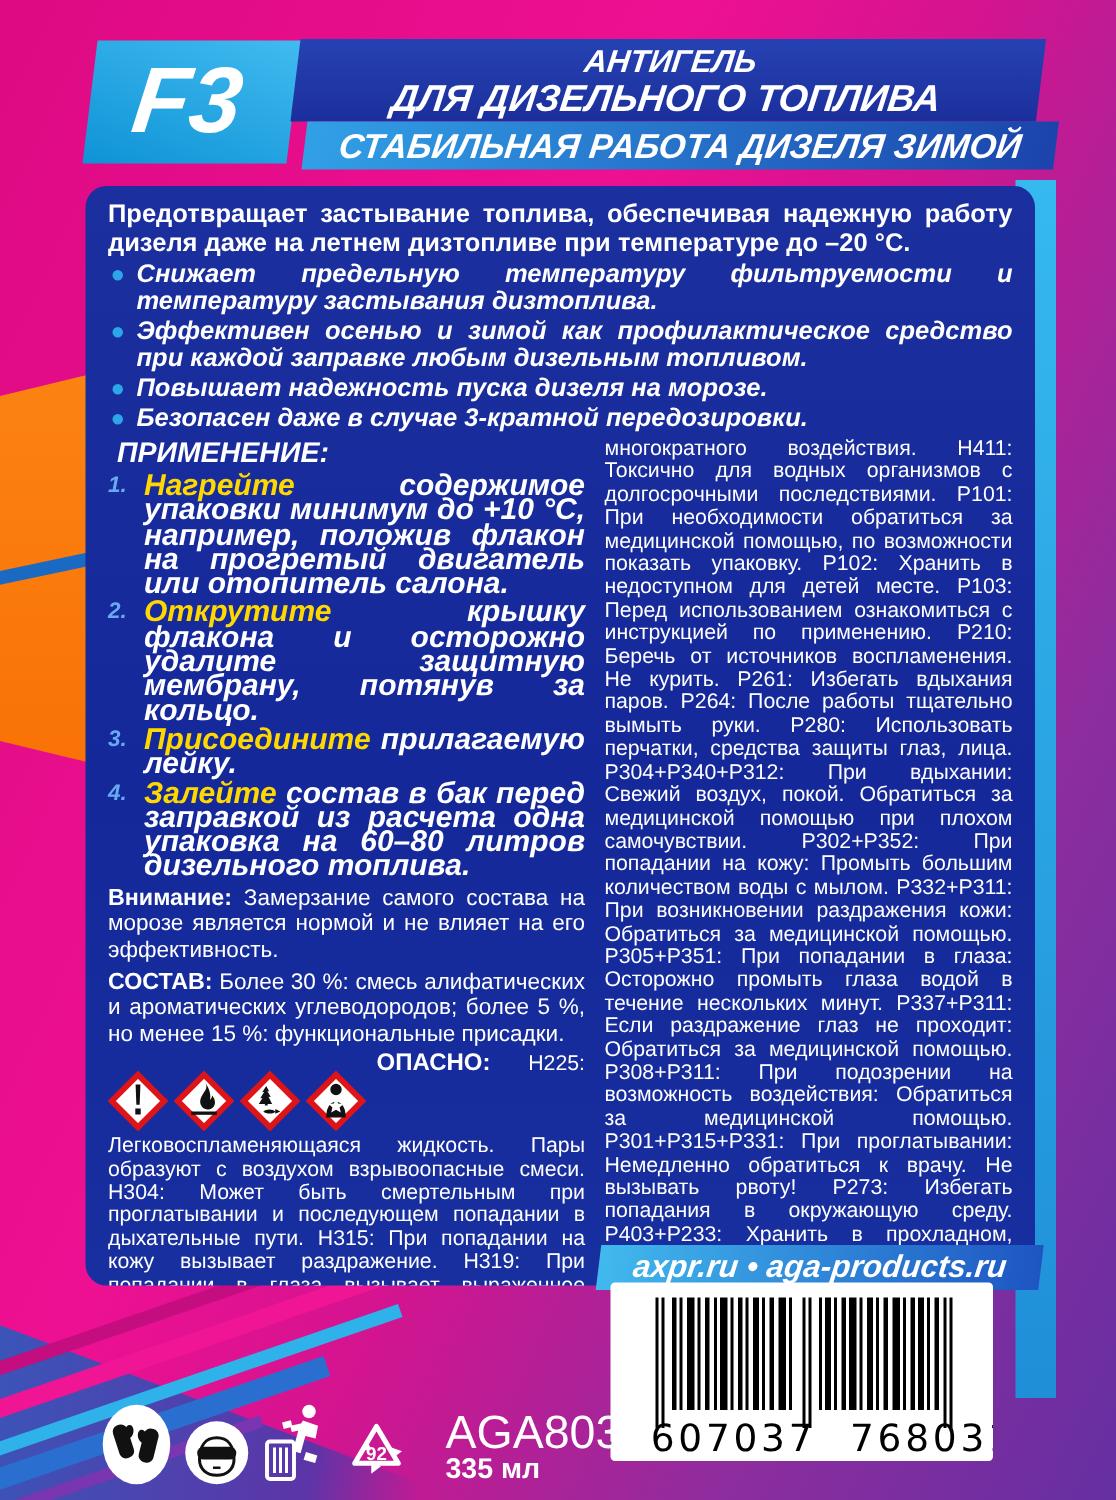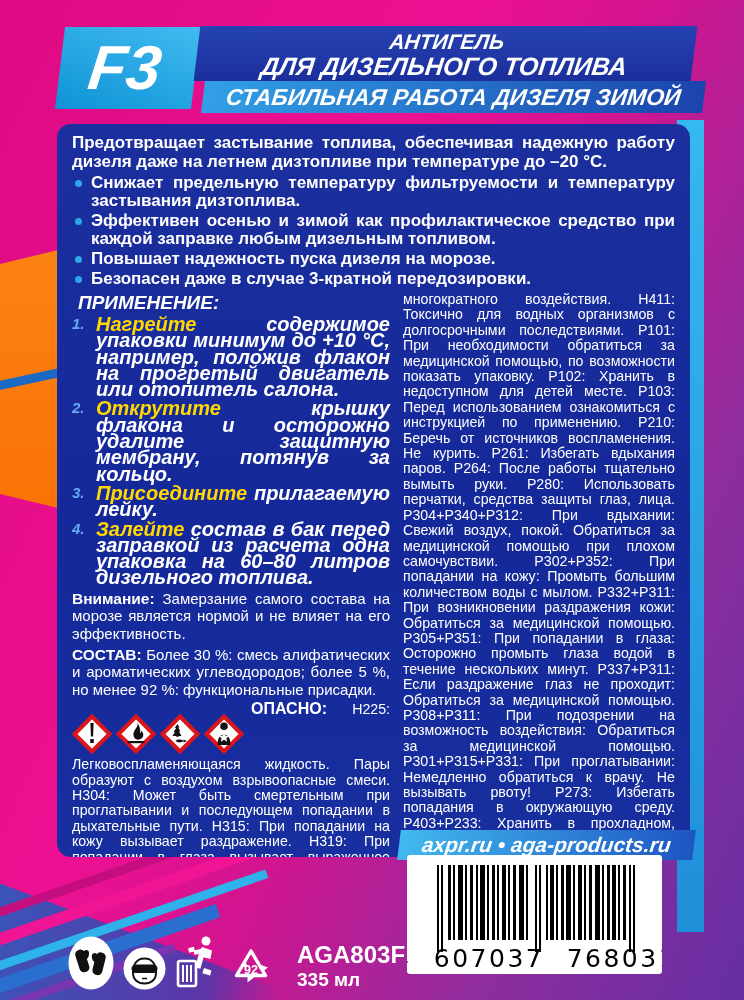--- a/index.html
+++ b/index.html
@@ -29,21 +29,21 @@
   .title-plate .l1{font-size:21px;line-height:23px;}
   .title-plate .l2{font-size:25px;line-height:26px;}
   .subtitle-strip{left:203px;top:81px;width:501px;height:32px;transform:skewX(-7deg);
                   background:linear-gradient(90deg,#31a0e6 0%,#1b44ac 100%);color:#fff;text-align:center;
                   font-style:italic;font-weight:800;font-size:23px;line-height:32px;}
   
   .panel{left:57px;top:124px;width:633px;height:733px;border-radius:14px;box-sizing:border-box;
          background:linear-gradient(180deg,#1b2f9e 0%,#14289a 55%,#182f9f 100%);
          color:#fff;padding:10px 15px 6px 15px;overflow:hidden;}
   .intro{margin:0;font-size:17px;line-height:18.5px;font-weight:bold;text-align:justify;}
-  ul.bullets{margin:3px 0 4px 0;padding:0;list-style:none;}
+  ul.bullets{margin:3px 0 4px 0;padding:0;list-style:none;font-style:italic;}
   ul.bullets li{position:relative;padding-left:19px;font-size:17px;line-height:18px;font-weight:bold;margin:2px 0;text-align:justify;}
   ul.bullets li .dot{position:absolute;left:3px;top:5.5px;width:7px;height:7px;border-radius:50%;background:#2ba6e8;}
   .columns{display:flex;gap:13px;margin-top:3px;}
   .col-left{flex:0 0 318px;}
   .col-right{flex:1;min-width:0;}
   .app-heading{margin:0 0 2px 6px;font-size:19px;font-weight:800;font-style:italic;}
   .step{display:flex;margin:0 0 3px 0;}
   .step .num{flex:0 0 24px;color:#66aaf2;font-weight:800;font-style:italic;font-size:15px;line-height:16.3px;}
   .step .body{flex:1;font-weight:800;font-style:italic;font-size:20px;line-height:16.3px;text-align:justify;margin:0;}
   .step .lead{color:#ffd800;}
@@ -57,21 +57,21 @@
   .axpr-strip{left:399px;top:830px;width:295px;height:30px;transform:skewX(-7deg);
               background:linear-gradient(90deg,#41b9ee 0%,#1e55c2 100%);color:#fff;text-align:center;
               font-style:italic;font-weight:800;font-size:21px;line-height:30px;}
   .tu-box{left:62px;top:852px;width:345px;height:74px;box-sizing:border-box;border-radius:0 0 10px 10px;
           background:linear-gradient(110deg,#2e6ace 0%,#1c3ea8 80%);color:#fff;padding:8px 14px;}
   .tu-box .tu{font-size:18.5px;font-weight:800;line-height:22px;}
   .tu-box .note{font-size:17px;line-height:21px;}
   .barcode-box{left:407px;top:855px;width:255px;height:119px;background:#fff;border-radius:3px;}
   .icons-row{left:68px;top:930px;height:60px;display:flex;align-items:flex-end;gap:9px;}
   .product-block{margin-left:14px;color:#fff;}
-  .product-code{font-size:24px;font-weight:700;line-height:28px;}
+  .product-code{font-size:31px;font-weight:400;line-height:28px;}
   .product-volume{font-size:19px;font-weight:700;line-height:21px;}
 </style>
 </head>
 <body>
 
 <div class="label">
 
   <div class="abs bg-orange"></div>
   <div class="abs bg-streak-orange"></div>
   <div class="abs bg-wedge"></div>
@@ -115,21 +115,21 @@
         <div class="step">
           <span class="num">3.</span>
           <p class="body"><span class="lead">Присоедините</span><span> прилагаемую лейку.</span></p>
         </div>
         <div class="step">
           <span class="num">4.</span>
           <p class="body"><span class="lead">Залейте</span><span> состав в бак перед заправкой из расчета одна упаковка на 60–80 литров дизельного топлива.</span></p>
         </div>
 
         <p class="para"><b>Внимание:</b><span> Замерзание самого состава на морозе является нормой и не влияет на его эффективность.</span></p>
-        <p class="para"><b>СОСТАВ:</b><span> Более 30 %: смесь алифатических и ароматических углеводородов; более 5 %, но менее 92 %: функциональные присадки.</span></p>
+        <p class="para"><b>СОСТАВ:</b><span> Более 30 %: смесь алифатических и ароматических углеводородов; более 5 %, но менее 15 %: функциональные присадки.</span></p>
 
         <p class="danger-text">
           <span class="picto-row">
             <svg width="40" height="40" viewBox="0 0 40 40">
               <path d="M20 2.5 37.5 20 20 37.5 2.5 20Z" fill="#fff" stroke="#dd1418" stroke-width="4"></path>
               <path d="M18.4 9h3.2l-.5 13.5h-2.2z" fill="#111"></path>
                 <rect x="18.2" y="25" width="3.6" height="4" fill="#111"></rect>
             </svg>
             <svg width="40" height="40" viewBox="0 0 40 40">
               <path d="M20 2.5 37.5 20 20 37.5 2.5 20Z" fill="#fff" stroke="#dd1418" stroke-width="4"></path>

